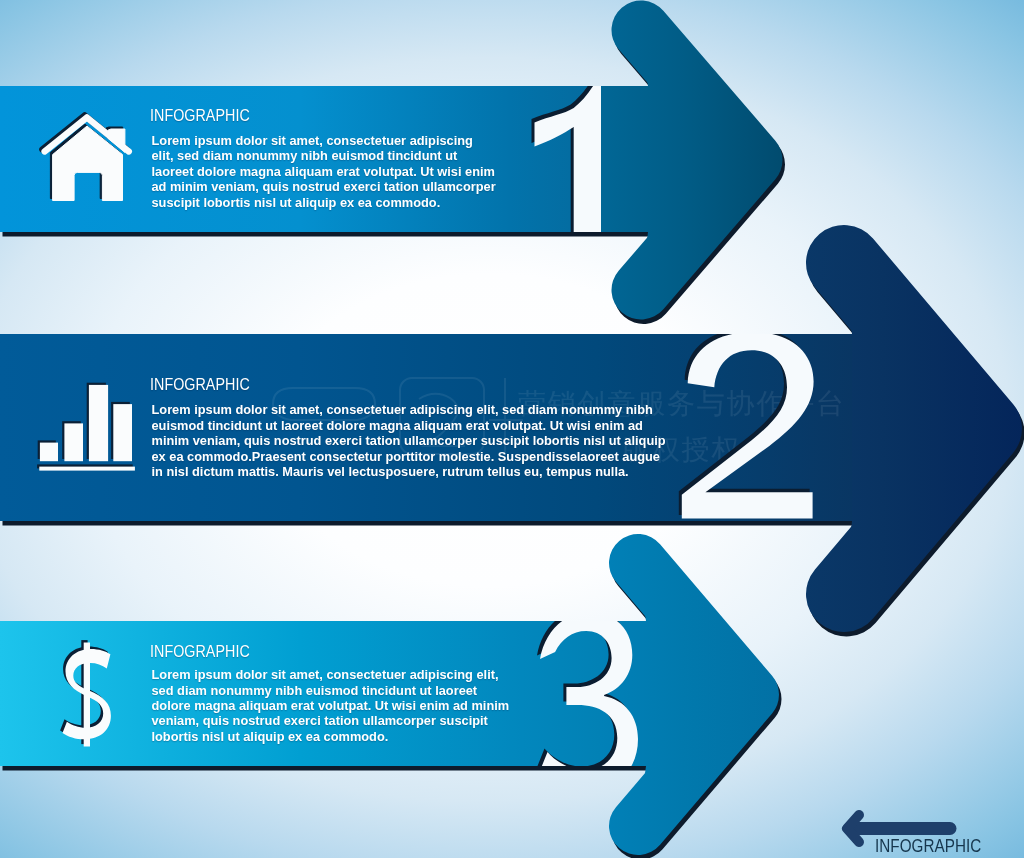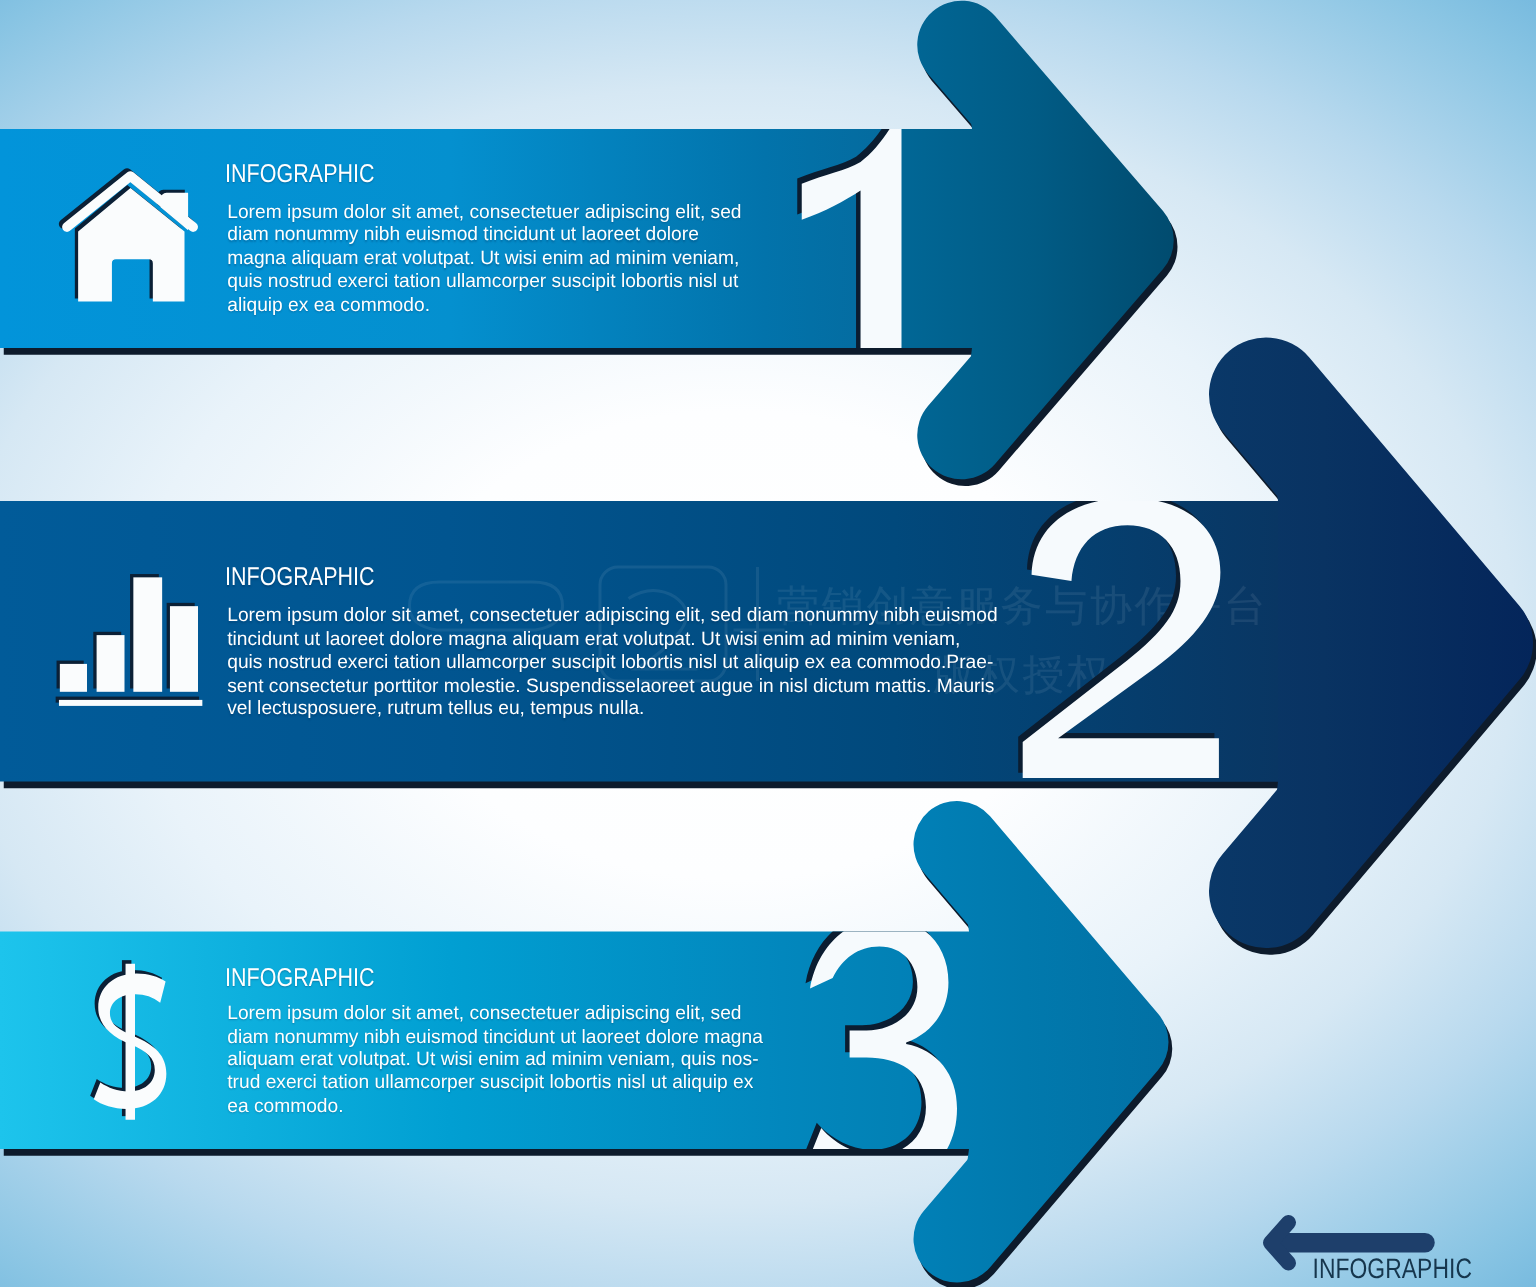--- a/index.html
+++ b/index.html
@@ -4,21 +4,21 @@
 <title>Infographic</title>
 <style>
   html,body{margin:0;padding:0;background:#fff;}
   body{width:1024px;height:858px;overflow:hidden;
        font-family:"Liberation Sans",sans-serif;}
   #stage{position:relative;width:1024px;height:858px;overflow:hidden;}
   #art{position:absolute;left:0;top:0;}
   .tx{position:absolute;color:#fff;}
   .hd{font-size:17.2px;letter-spacing:.05px;font-weight:400;transform:scaleX(.832);transform-origin:0 0;white-space:nowrap;
       text-shadow:0 1px 1.2px rgba(0,40,80,.35);}
-  .bd{font-size:12.8px;line-height:15.4px;font-weight:400;hyphens:auto;-webkit-hyphens:auto;
+  .bd{font-size:12.8px;line-height:15.4px;font-weight:700;hyphens:auto;-webkit-hyphens:auto;
       text-shadow:0 1px 1.2px rgba(0,40,80,.30);}
   #footlabel{position:absolute;left:875px;top:835px;color:#16364d;
              font-size:18.75px;letter-spacing:.05px;white-space:nowrap;
              transform:scaleX(.813);transform-origin:0 0;}
 </style>
 </head>
 <body>
 
 <div id="stage">
 

